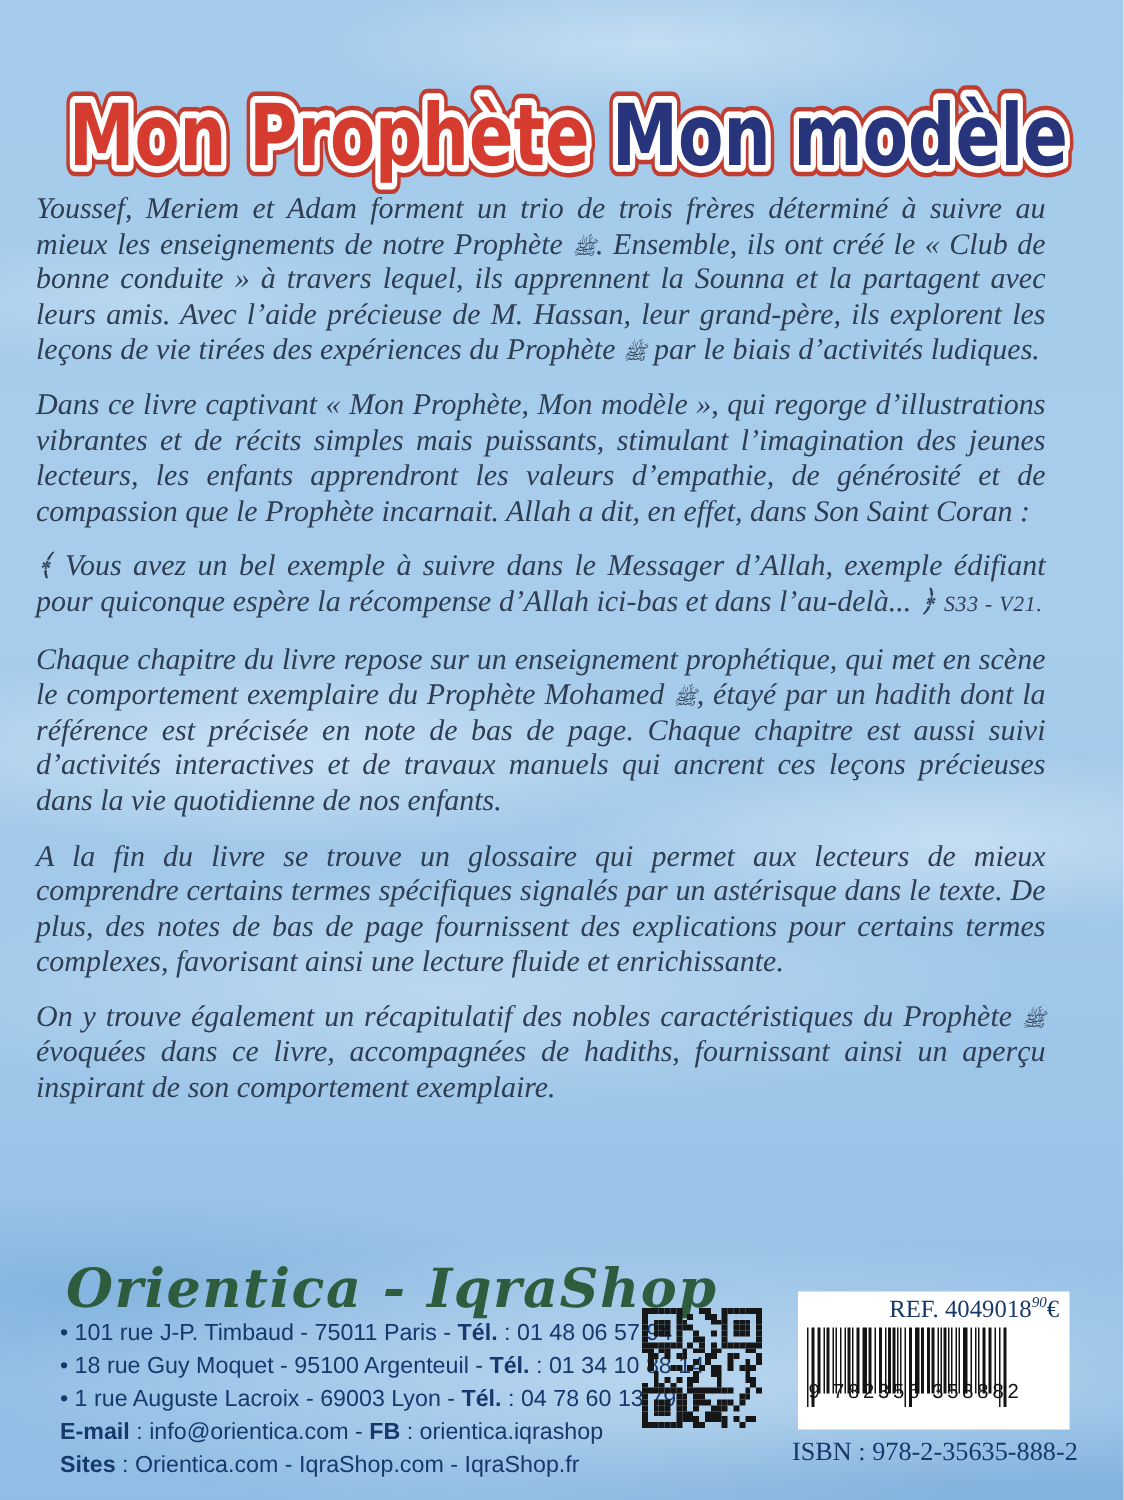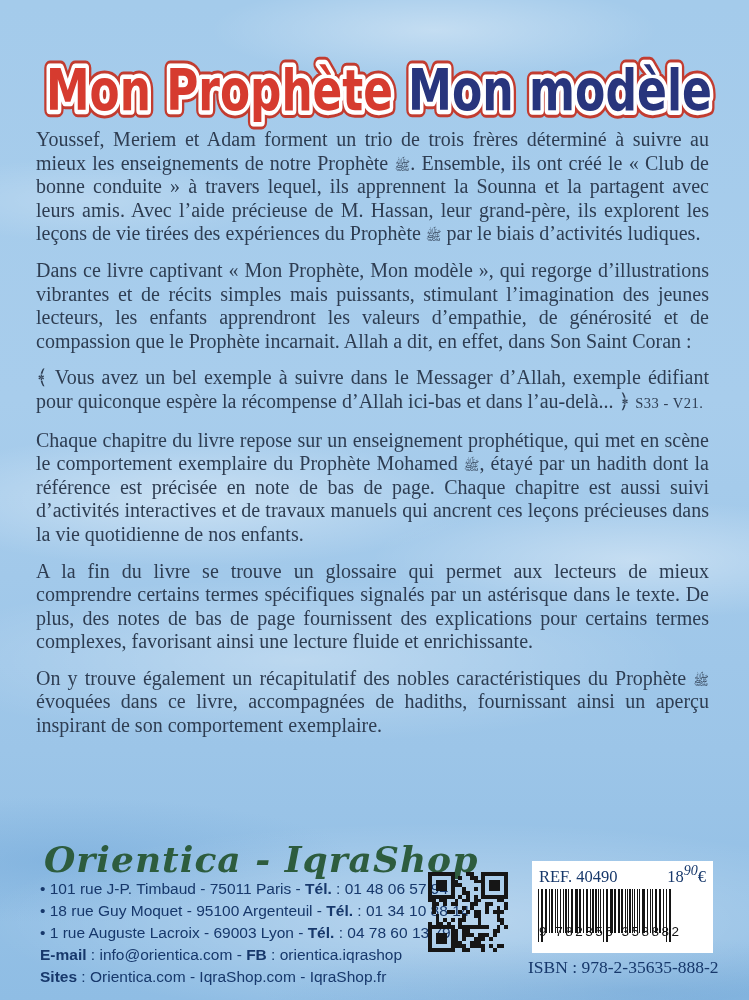--- a/index.html
+++ b/index.html
@@ -26,23 +26,23 @@
     font-family:"DejaVu Sans", sans-serif; font-weight:bold; font-size:57px;
     stroke-linejoin:round; stroke-linecap:round;
   }
   .t-back { fill:none; stroke:var(--title-outline,#c23c30); stroke-width:15; }
   .t-front { stroke:#ffffff; stroke-width:9; paint-order:stroke fill; }
   .t-red  { fill:var(--title-red,#d63b2f); }
   .t-blue { fill:var(--title-blue,#28357d); }
 
   
   .body-text {
-    position:absolute; top:128px; left:36px; width:673px;
+    position:absolute; top:128px; left:24px; width:673px;
     color:var(--text-navy,#2e3d52);
-    font-size:20px; line-height:23.6px; text-align:justify;
+    font-size:20px; line-height:23.6px; text-align:justify;font-style:italic;
   }
   .para { margin-bottom:13px; }
   .saw { font-size:13px; line-height:1; }
   .quote-ref { font-size:14.5px; letter-spacing:.5px; }
 
   
   .logo {
     position:absolute; left:44px; top:838px;
     font-family:"DejaVu Serif", serif; font-style:italic; font-weight:600;
     font-size:36px; letter-spacing:1px; color:var(--logo-green,#2d5c3e);
@@ -60,24 +60,24 @@
     display:grid; grid-template-columns:repeat(21,1fr); grid-template-rows:repeat(21,1fr);
   }
   .qr i { display:block; }
   .qr i.d { background:#161616; }
 
   .panel {
     position:absolute; left:532px; top:861px; width:181px; height:92px;
     background:#ffffff; padding:2px 5px 0 5px;
   }
   .ref-row {
-    display:flex; justify-content:space-between; align-items:baseline;
+    display:flex; justify-content:flex-end; align-items:baseline;
     font-size:16.5px; color:var(--footer-navy,#1e3a66); padding:0 2px; margin-bottom:2px;
   }
-  .price sup { font-size:14px;font-style:italic; }
+  .price sup { font-size:10px;font-style:italic; }
   .bars { height:44px; display:flex; align-items:flex-start; padding:0 1px; }
   .bars i { display:block; background:#141414; height:44px; }
   .bars i.tall { height:53px; }
   .digits {
     margin-top:-9px; padding-left:2px;
     font-family:"Liberation Sans", sans-serif; font-size:13.5px; letter-spacing:2.5px;
     color:#141414; white-space:nowrap;
   }
   .isbn {
     position:absolute; left:528px; top:957px; width:190px; text-align:center;

